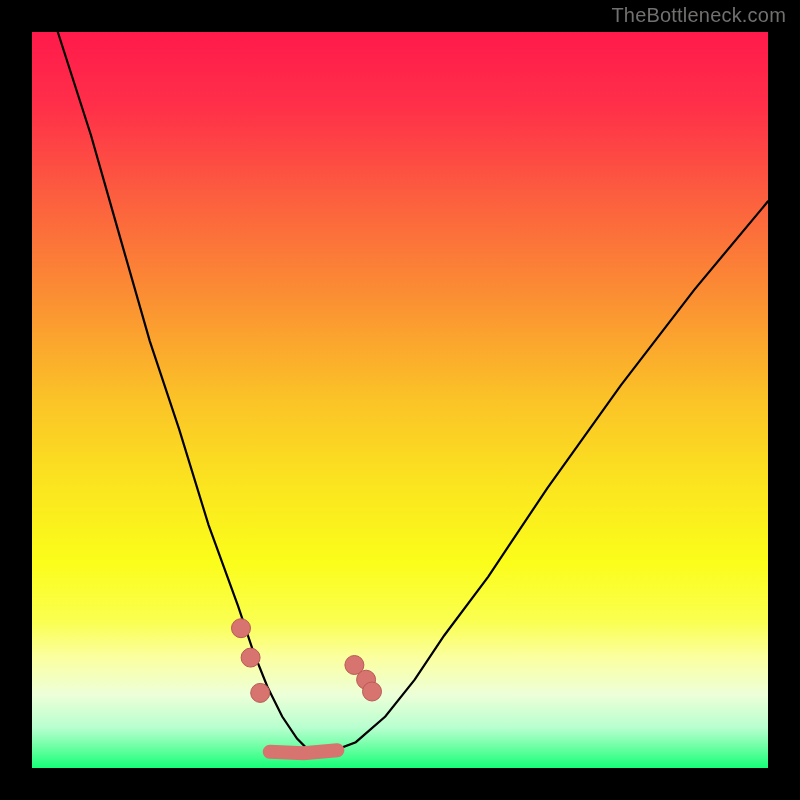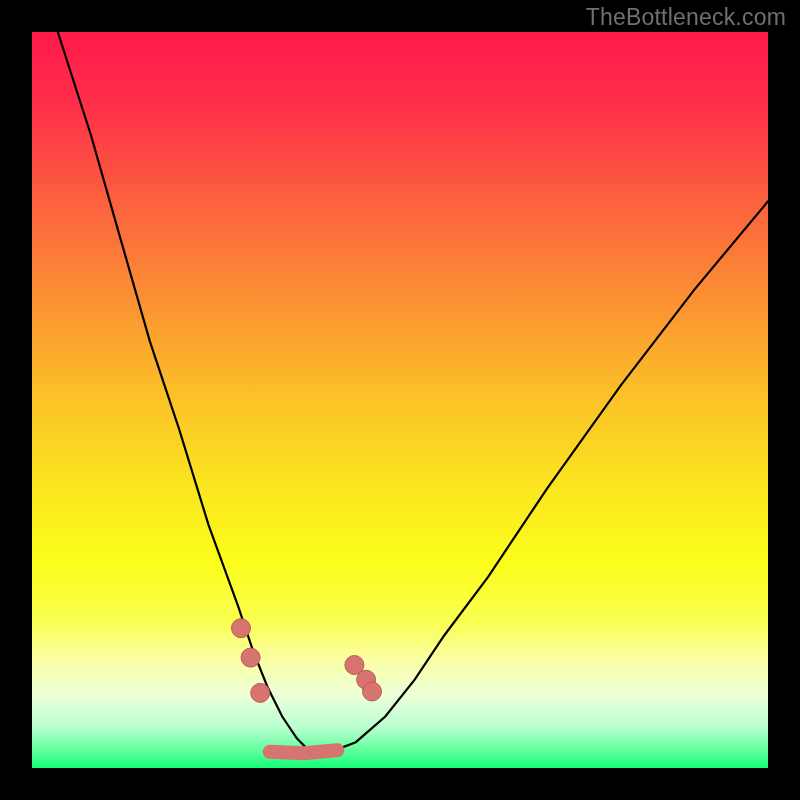--- a/index.html
+++ b/index.html
@@ -14,21 +14,21 @@
     position: relative;
     width: 800px;
     height: 800px;
     background: #000;
   }
   .watermark {
     position: absolute;
     top: 4px;
     right: 14px;
     font-family: Arial, Helvetica, sans-serif;
-    font-size: 23px;
+    font-size: 20px;
     font-weight: 500;
     color: #72706e;
     letter-spacing: 0.2px;
     z-index: 10;
   }
   svg.plot {
     position: absolute;
     left: 0;
     top: 0;
     width: 800px;

